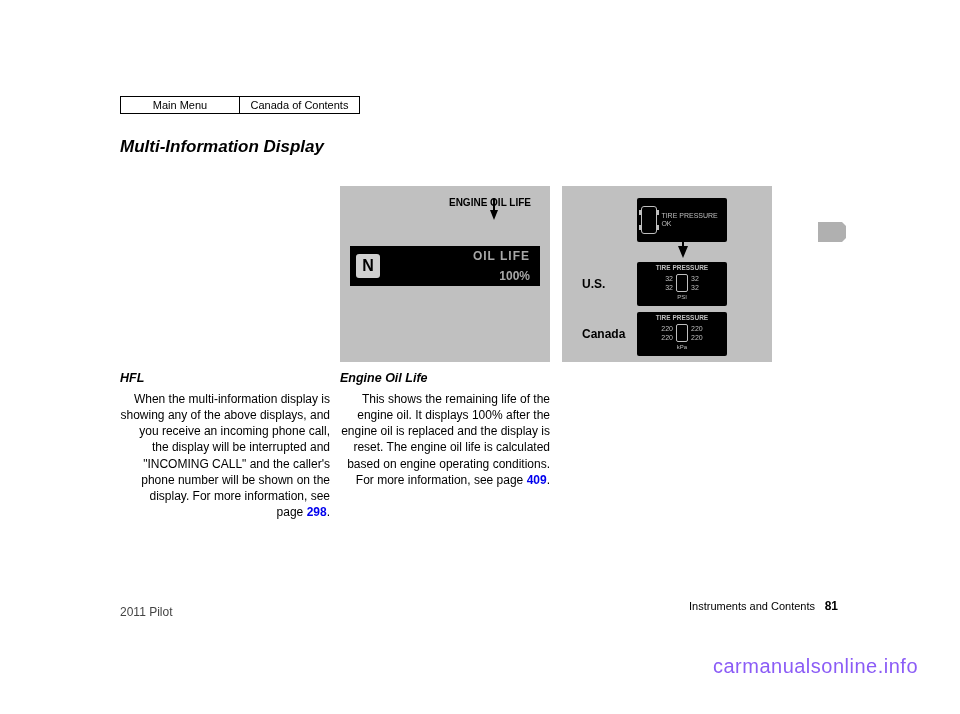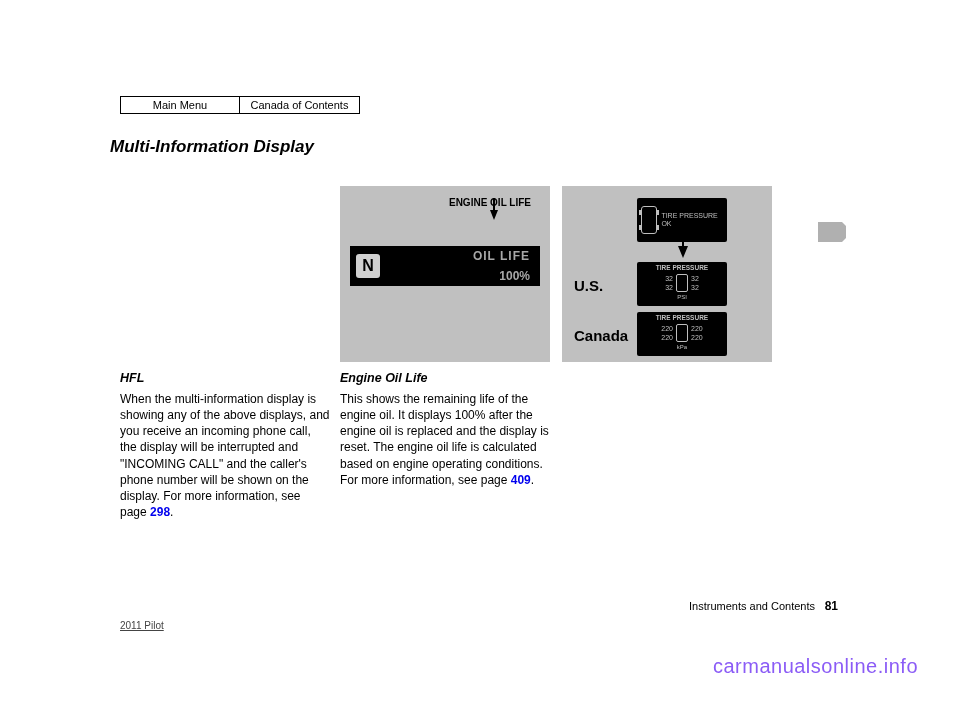--- a/index.html
+++ b/index.html
@@ -27,21 +27,21 @@
     padding: 2px 0;
     width: 120px;
     cursor: pointer;
     font-family: inherit;
   }
   .topbar button + button { border-left: none; }
 
   .page-title {
     position: absolute;
     top: 136px;
-    left: 110px;
+    left: 120px;
     font-weight: bold;
     font-style: italic;
     font-size: 17px;
   }
 
   
   .col { position: absolute; top: 186px; width: 210px; }
   .col1 { left: 120px; }
   .col2 { left: 340px; }
   .col3 { left: 562px; }
@@ -189,23 +189,24 @@
     width: 12px; height: 18px;
     border:1px solid #bfbfbf;
     border-radius:2px;
     position:relative;
   }
   .tval { font-size: 7px; line-height: 9px; }
   .unit { font-size: 6px; margin-top: 1px; }
 
   .region-label {
     position: absolute;
-    font-size: 15px;
+    font-size: 12px;
     font-weight: bold;
     width: 55px;
+    margin-left: 8px;
   }
   .region-us { top: 90px; left: 12px; }
   .region-ca { top: 140px; left: 12px; }
 
   .side-tab {
     position: absolute;
     top: 222px;
     right: 118px;
     width: 24px;
     height: 20px;
@@ -219,44 +220,43 @@
     background:#b0b0b0;
     clip-path: polygon(0 0, 100% 20%, 100% 80%, 0 100%);
   }
 
   .subhead {
     font-weight: bold;
     font-style: italic;
     font-size: 12.5px;
     margin-bottom: 4px;
   }
-  .para { margin-bottom: 8px; }
+  .para { margin-bottom: 8px; text-align: right; }
   .link-page { color: #0000ee; font-weight: bold; }
 
   .footer-section {
     position: absolute;
     bottom: 100px;
     right: 145px;
     text-align: right;
     font-size: 11px;
   }
   .footer-pagenum {
     position: absolute;
     bottom: 100px;
     right: 122px;
     font-weight: bold;
     font-size: 12px;
   }
   .footer-date {
     position: absolute;
-    bottom: 82px;
+    bottom: 94px;
     left: 120px;
-    font-size: 10px;
+    font-size: 12px;
     color: #444;
-    text-decoration: underline;
   }
   .watermark {
     position: absolute;
     bottom: 34px;
     right: 42px;
     font-size: 20px;
     color: #8b5cf6;
     font-weight: normal;
     letter-spacing: 0.5px;
   }

